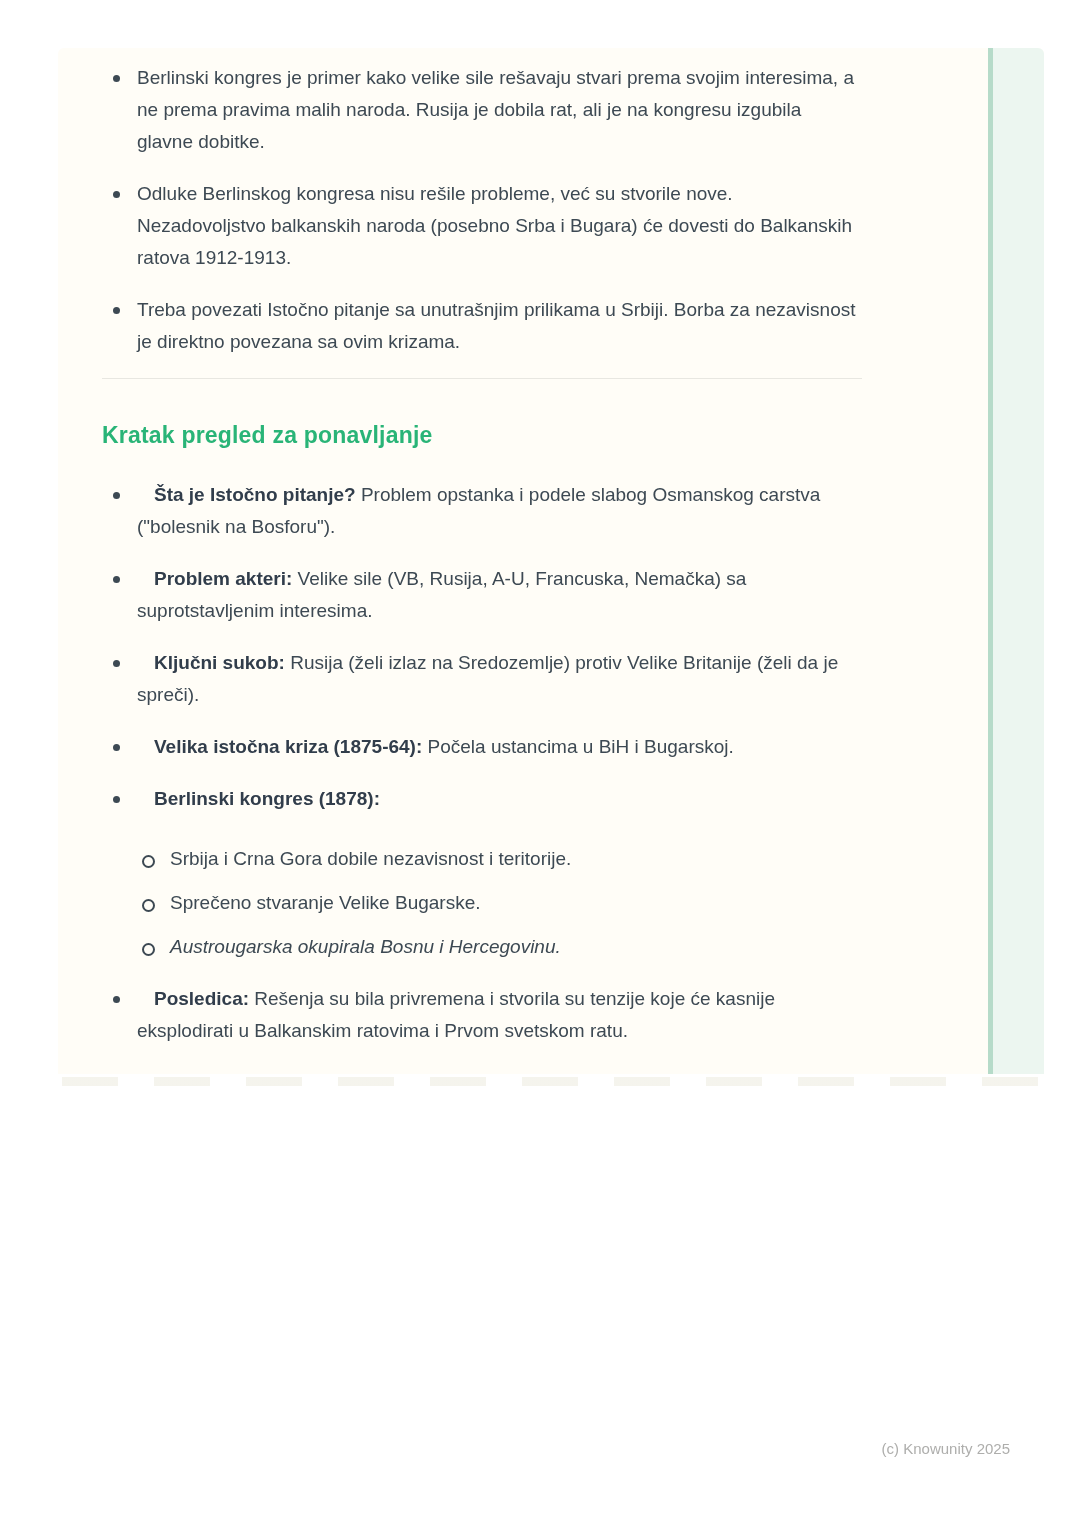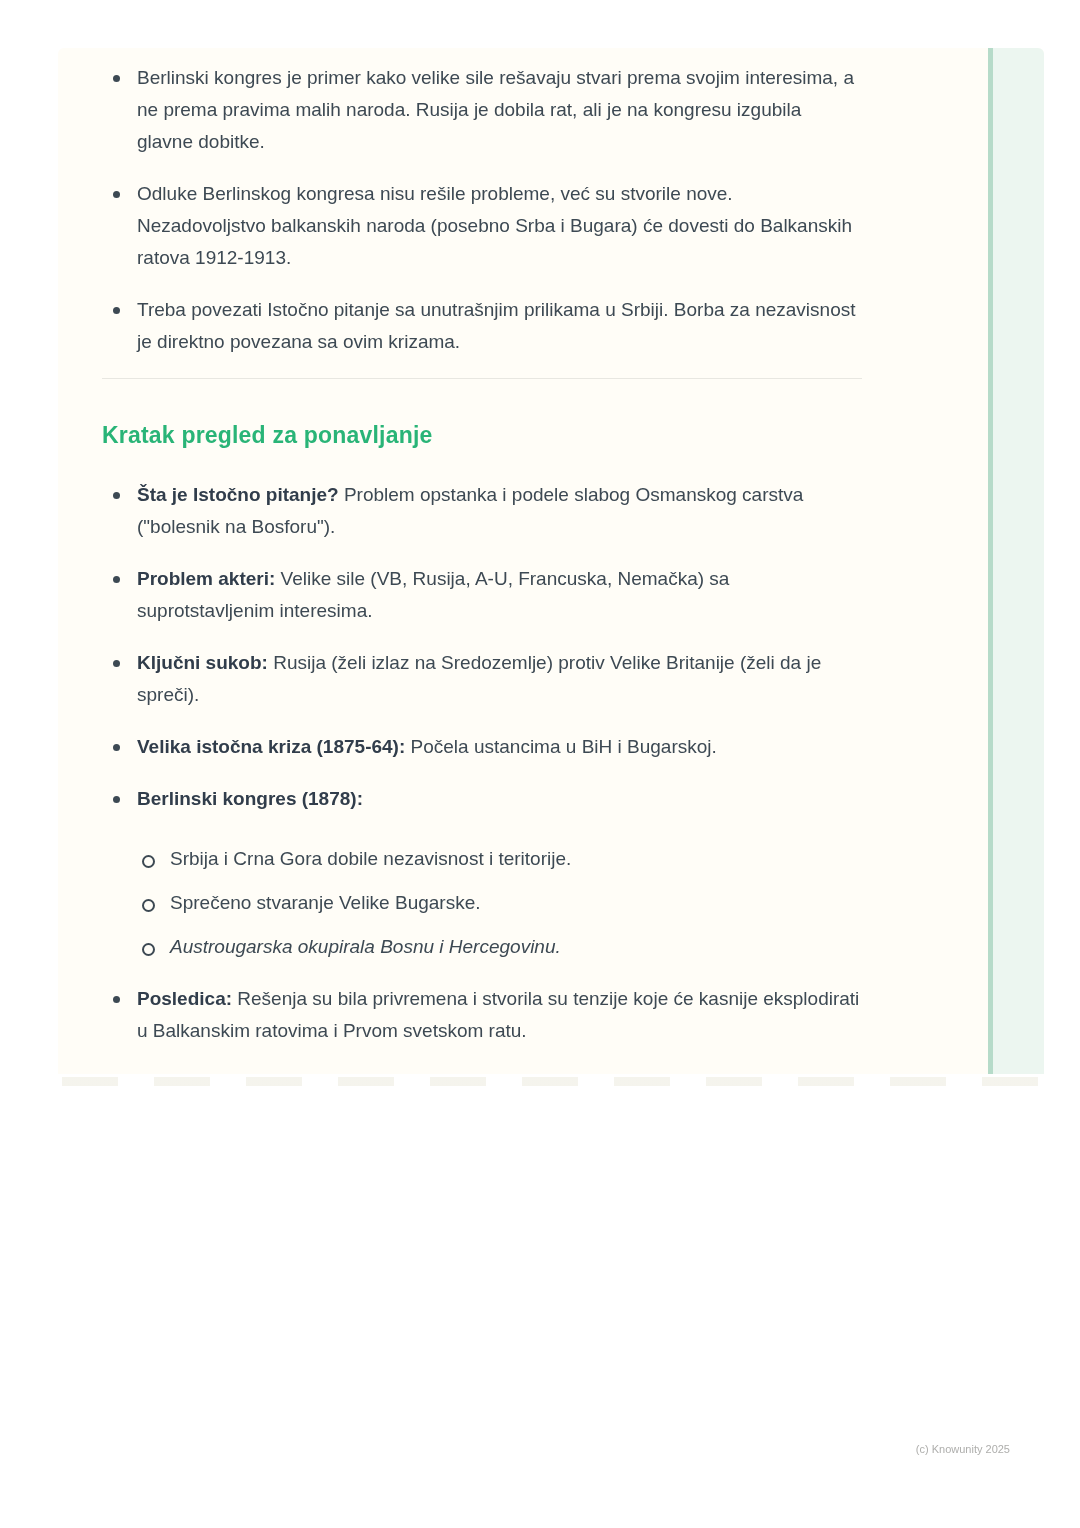--- a/index.html
+++ b/index.html
@@ -76,39 +76,39 @@
   .sub > li:last-child{ margin-bottom:0;font-style:italic; }
   .sub > li::before{
     content:"";
     position:absolute;
     left:5px; top:12px;
     width:9px; height:9px;
     border:2px solid var(--ink);
     background:transparent;
     border-radius:50%;
   }
-  .b{ font-weight:700; color:var(--ink-bold); }
+  .b{ font-weight:700; color:var(--ink-bold);margin-left:17px; }
   hr.divider{
     border:none;
     border-top:1px solid var(--divider);
     margin:16px 0 0 0;
   }
   h2.section-title{
     margin:36px 0 24px 0;
     font-size:23px;
     line-height:40px;
     font-weight:700;
     color:var(--accent);
     letter-spacing:.2px;
   }
   .footer{
     position:absolute;
     top:1440px;
     right:70px;
-    font-size:11px;
+    font-size:15px;
     line-height:18px;
     color:var(--footer);
   }
 </style>
 </head>
 <body>
 
 <div class="card">
   <div class="green-bar"></div>
   <div class="tear"></div>

